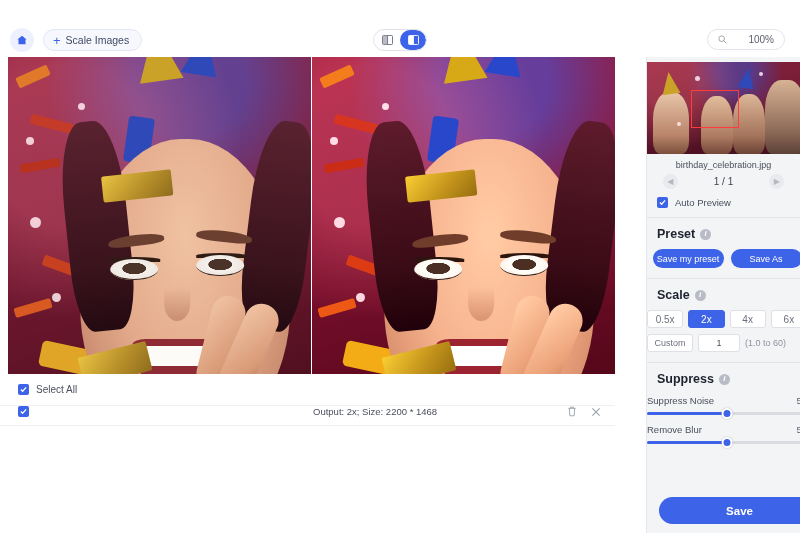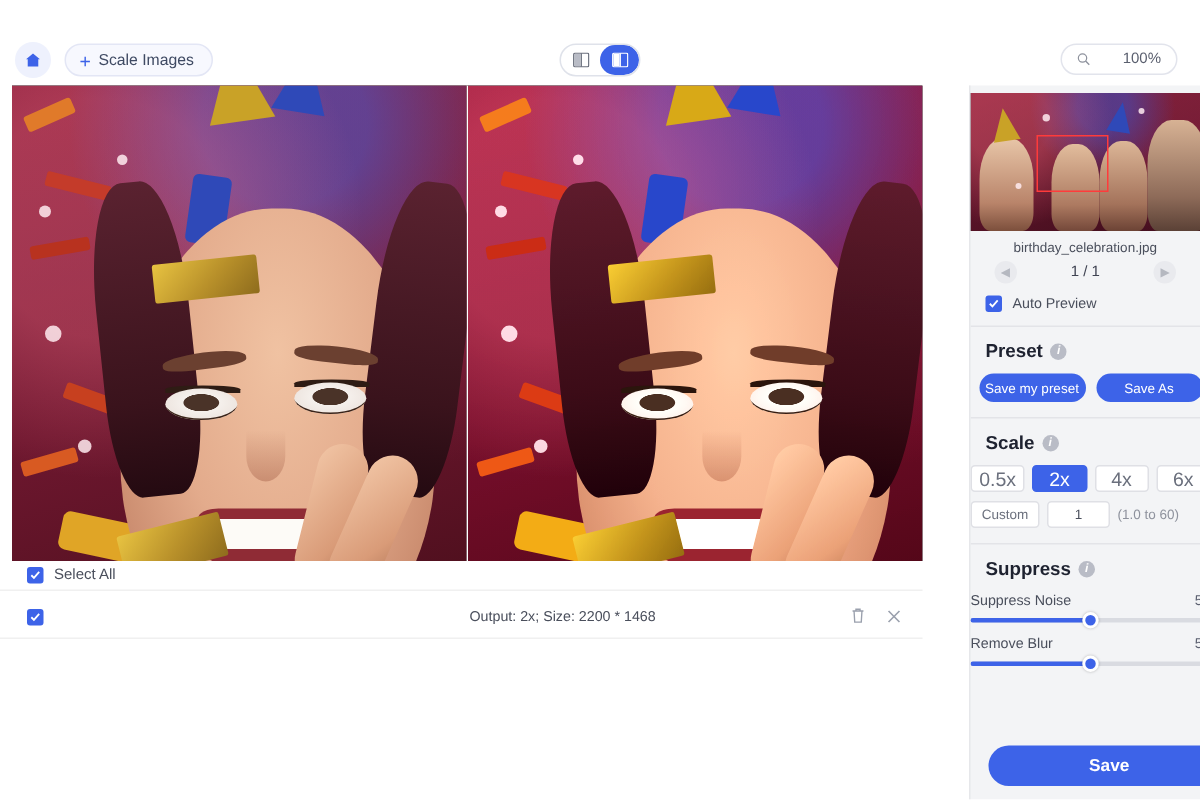--- a/index.html
+++ b/index.html
@@ -131,21 +131,21 @@
     border-radius:2px;
   }
   .finger {
     position:absolute; width:34px; height:96px; border-radius:17px;
     background:linear-gradient(120deg,#f2c6a6,#d99b78 70%,#b4795a);
   }
   .enhanced { filter: contrast(1.07) saturate(1.08) brightness(1.03); }
 
   
   .select-row {
-    position:absolute; left:0; top:374px; width:615px; height:20px;
+    position:absolute; left:0; top:374px; width:615px; height:32px;
     display:flex; align-items:center; border-bottom:1px solid #f0f0f0;
   }
   .cb {
     width:11px; height:11px; border-radius:2px; background:#3d63e8;
     display:flex; align-items:center; justify-content:center; flex:none;
   }
   .cb svg { display:block; }
   .select-row .lbl { margin-left:7px; font-size:10px; color:#4a4f5c; }
   .remove-btn {
     position:absolute; right:18px; top:372px; width:54px; height:20px;
@@ -208,21 +208,21 @@
   .preset-btns { margin:8px auto 0; width:160px; display:flex; gap:7px; justify-content:center; }
   .pbtn {
     height:19px; background:#3d63e8; border-radius:9.5px; color:#fff;
     font-size:9px; display:flex; align-items:center; justify-content:center;
   }
   .pbtn.one { width:71px; }
   .pbtn.two { width:71px; }
   .scale-row { margin:8px auto 0; width:160px; display:flex; gap:5px; }
   .sbtn {
     width:37px; height:18px; border:1px solid #dfe0e5; border-radius:3px;
-    background:#fff; color:#6b707d; font-size:13px;
+    background:#fff; color:#6b707d; font-size:10px;
     display:flex; align-items:center; justify-content:center;
   }
   .sbtn.active { background:#3d63e8; border-color:#3d63e8; color:#fff; }
   .custom-row { margin:6px auto 0; width:160px; display:flex; align-items:center; gap:5px; }
   .cbtn {
     width:46px; height:18px; border:1px solid #dfe0e5; border-radius:3px; background:#fff;
     color:#6b707d; font-size:9px; display:flex; align-items:center; justify-content:center;
   }
   .cinput {
     width:42px; height:18px; border:1px solid #dfe0e5; border-radius:3px; background:#fff;

